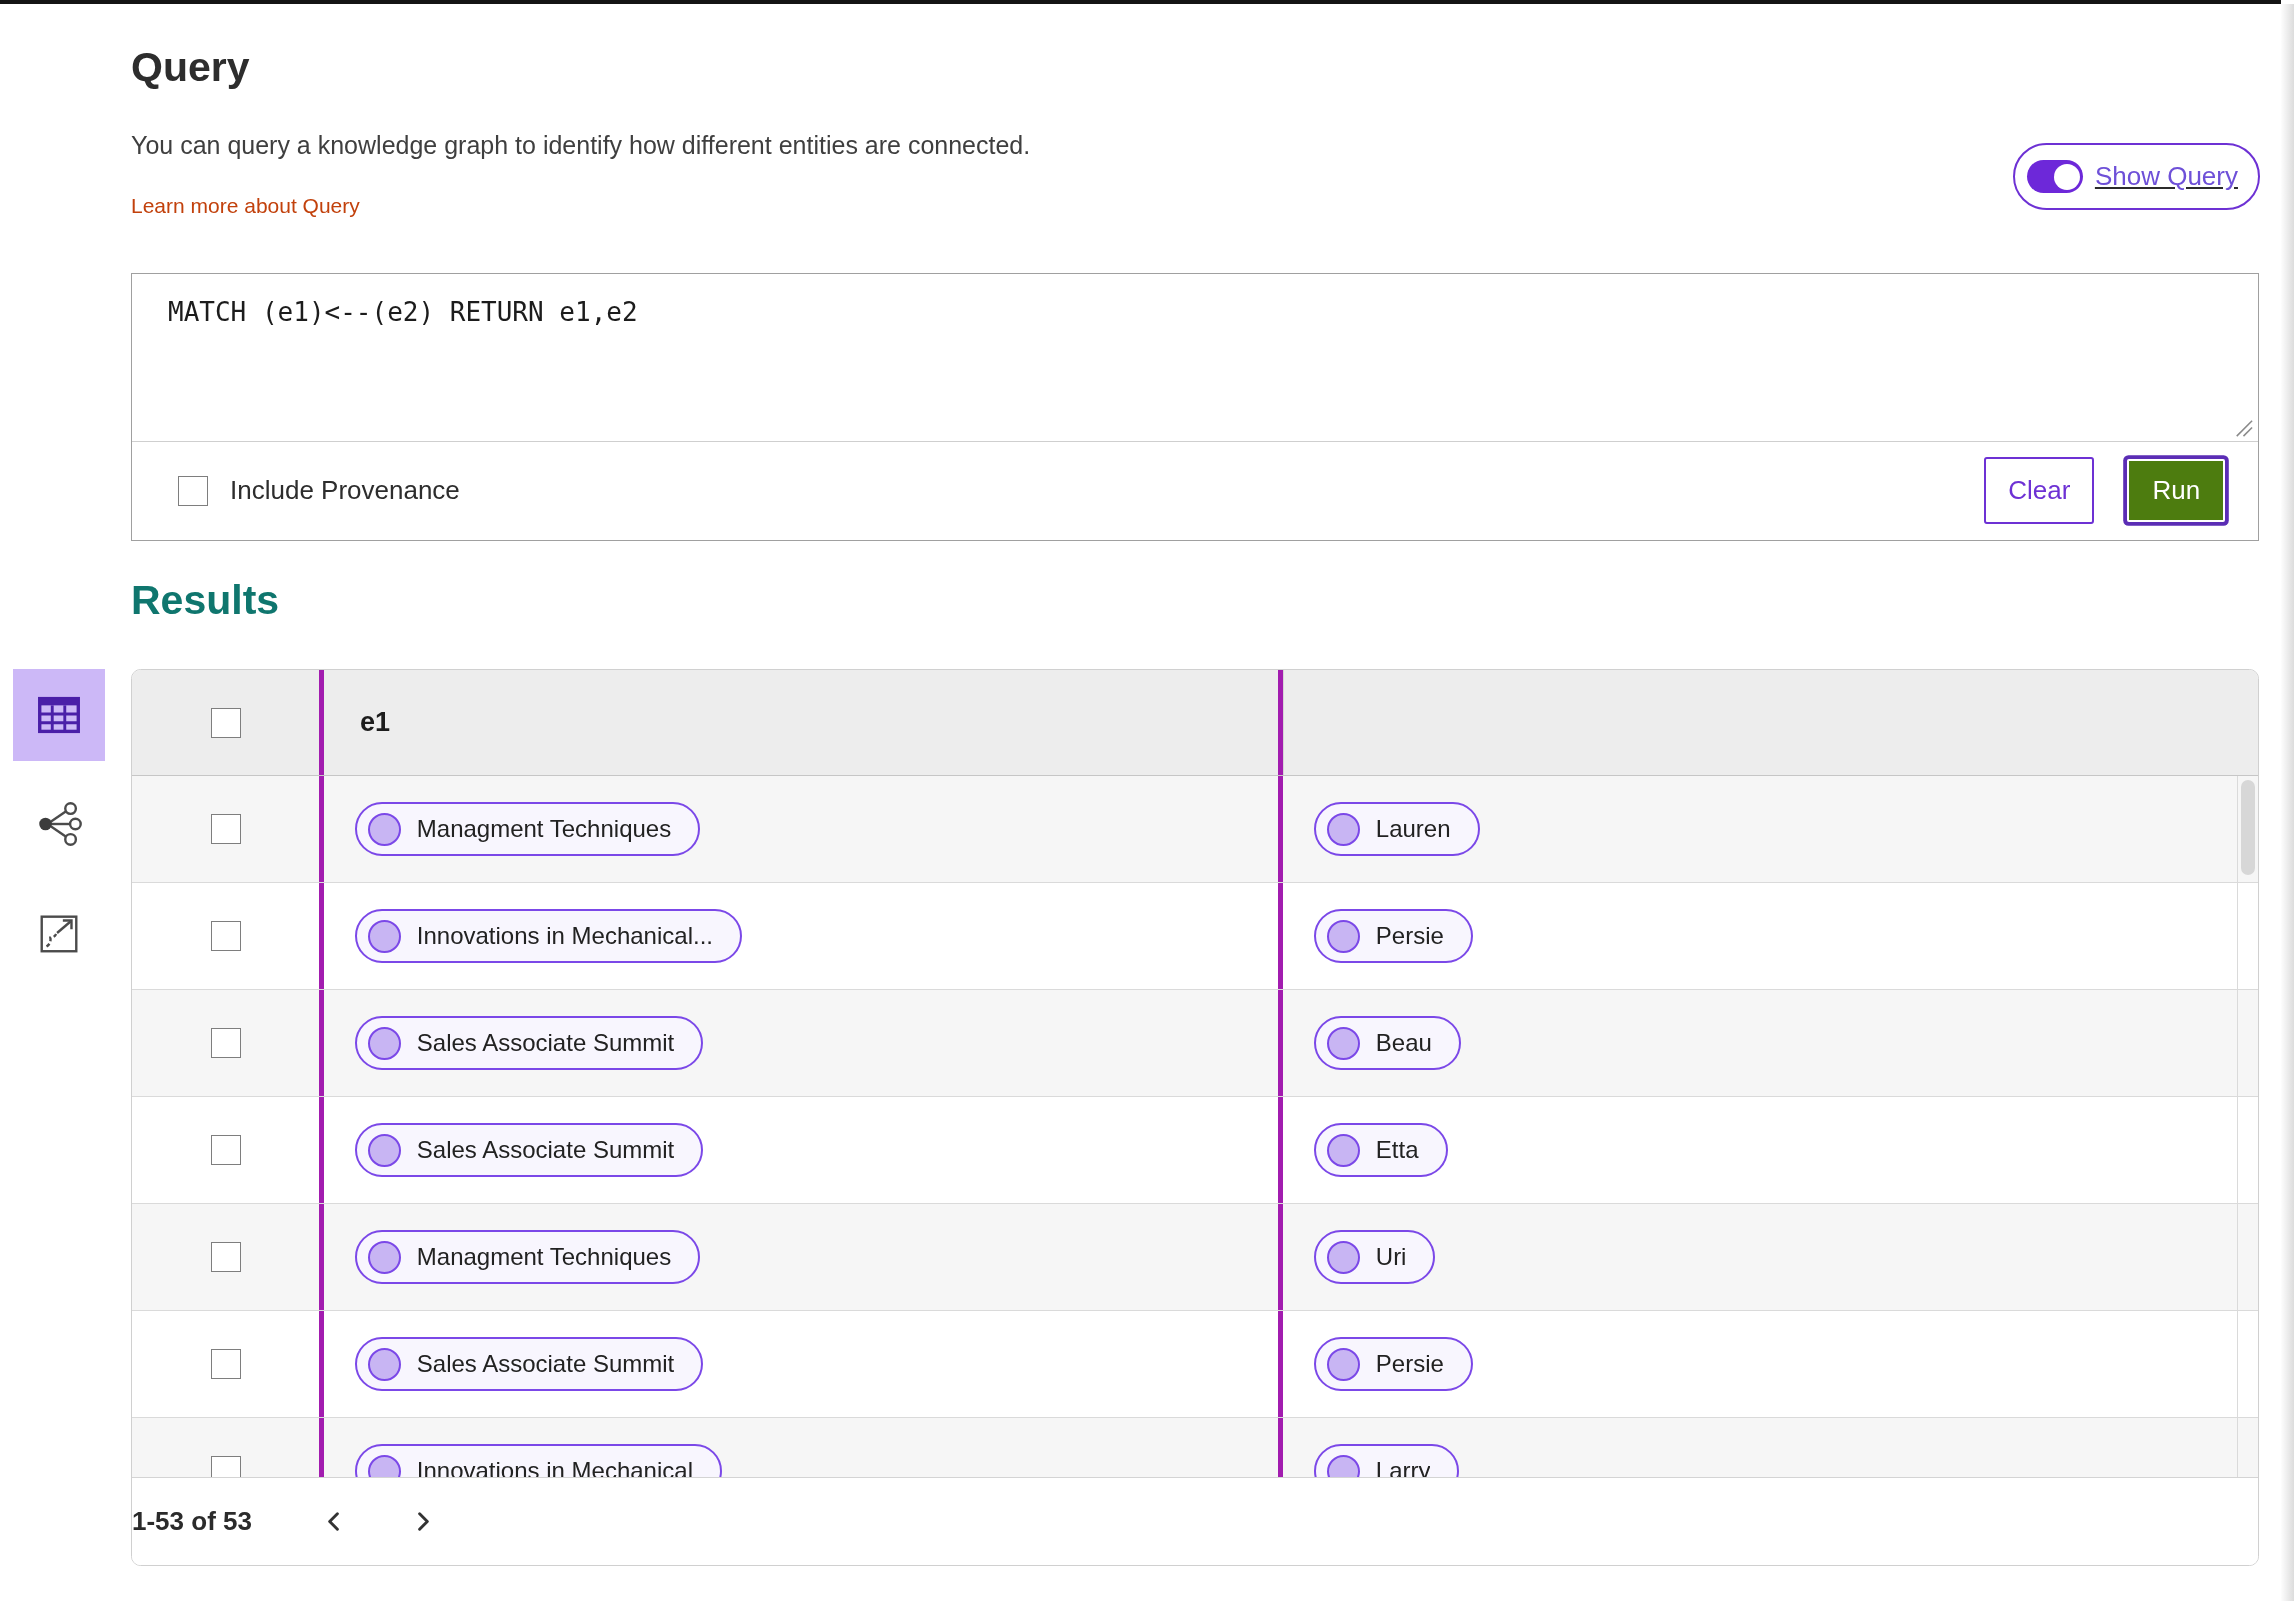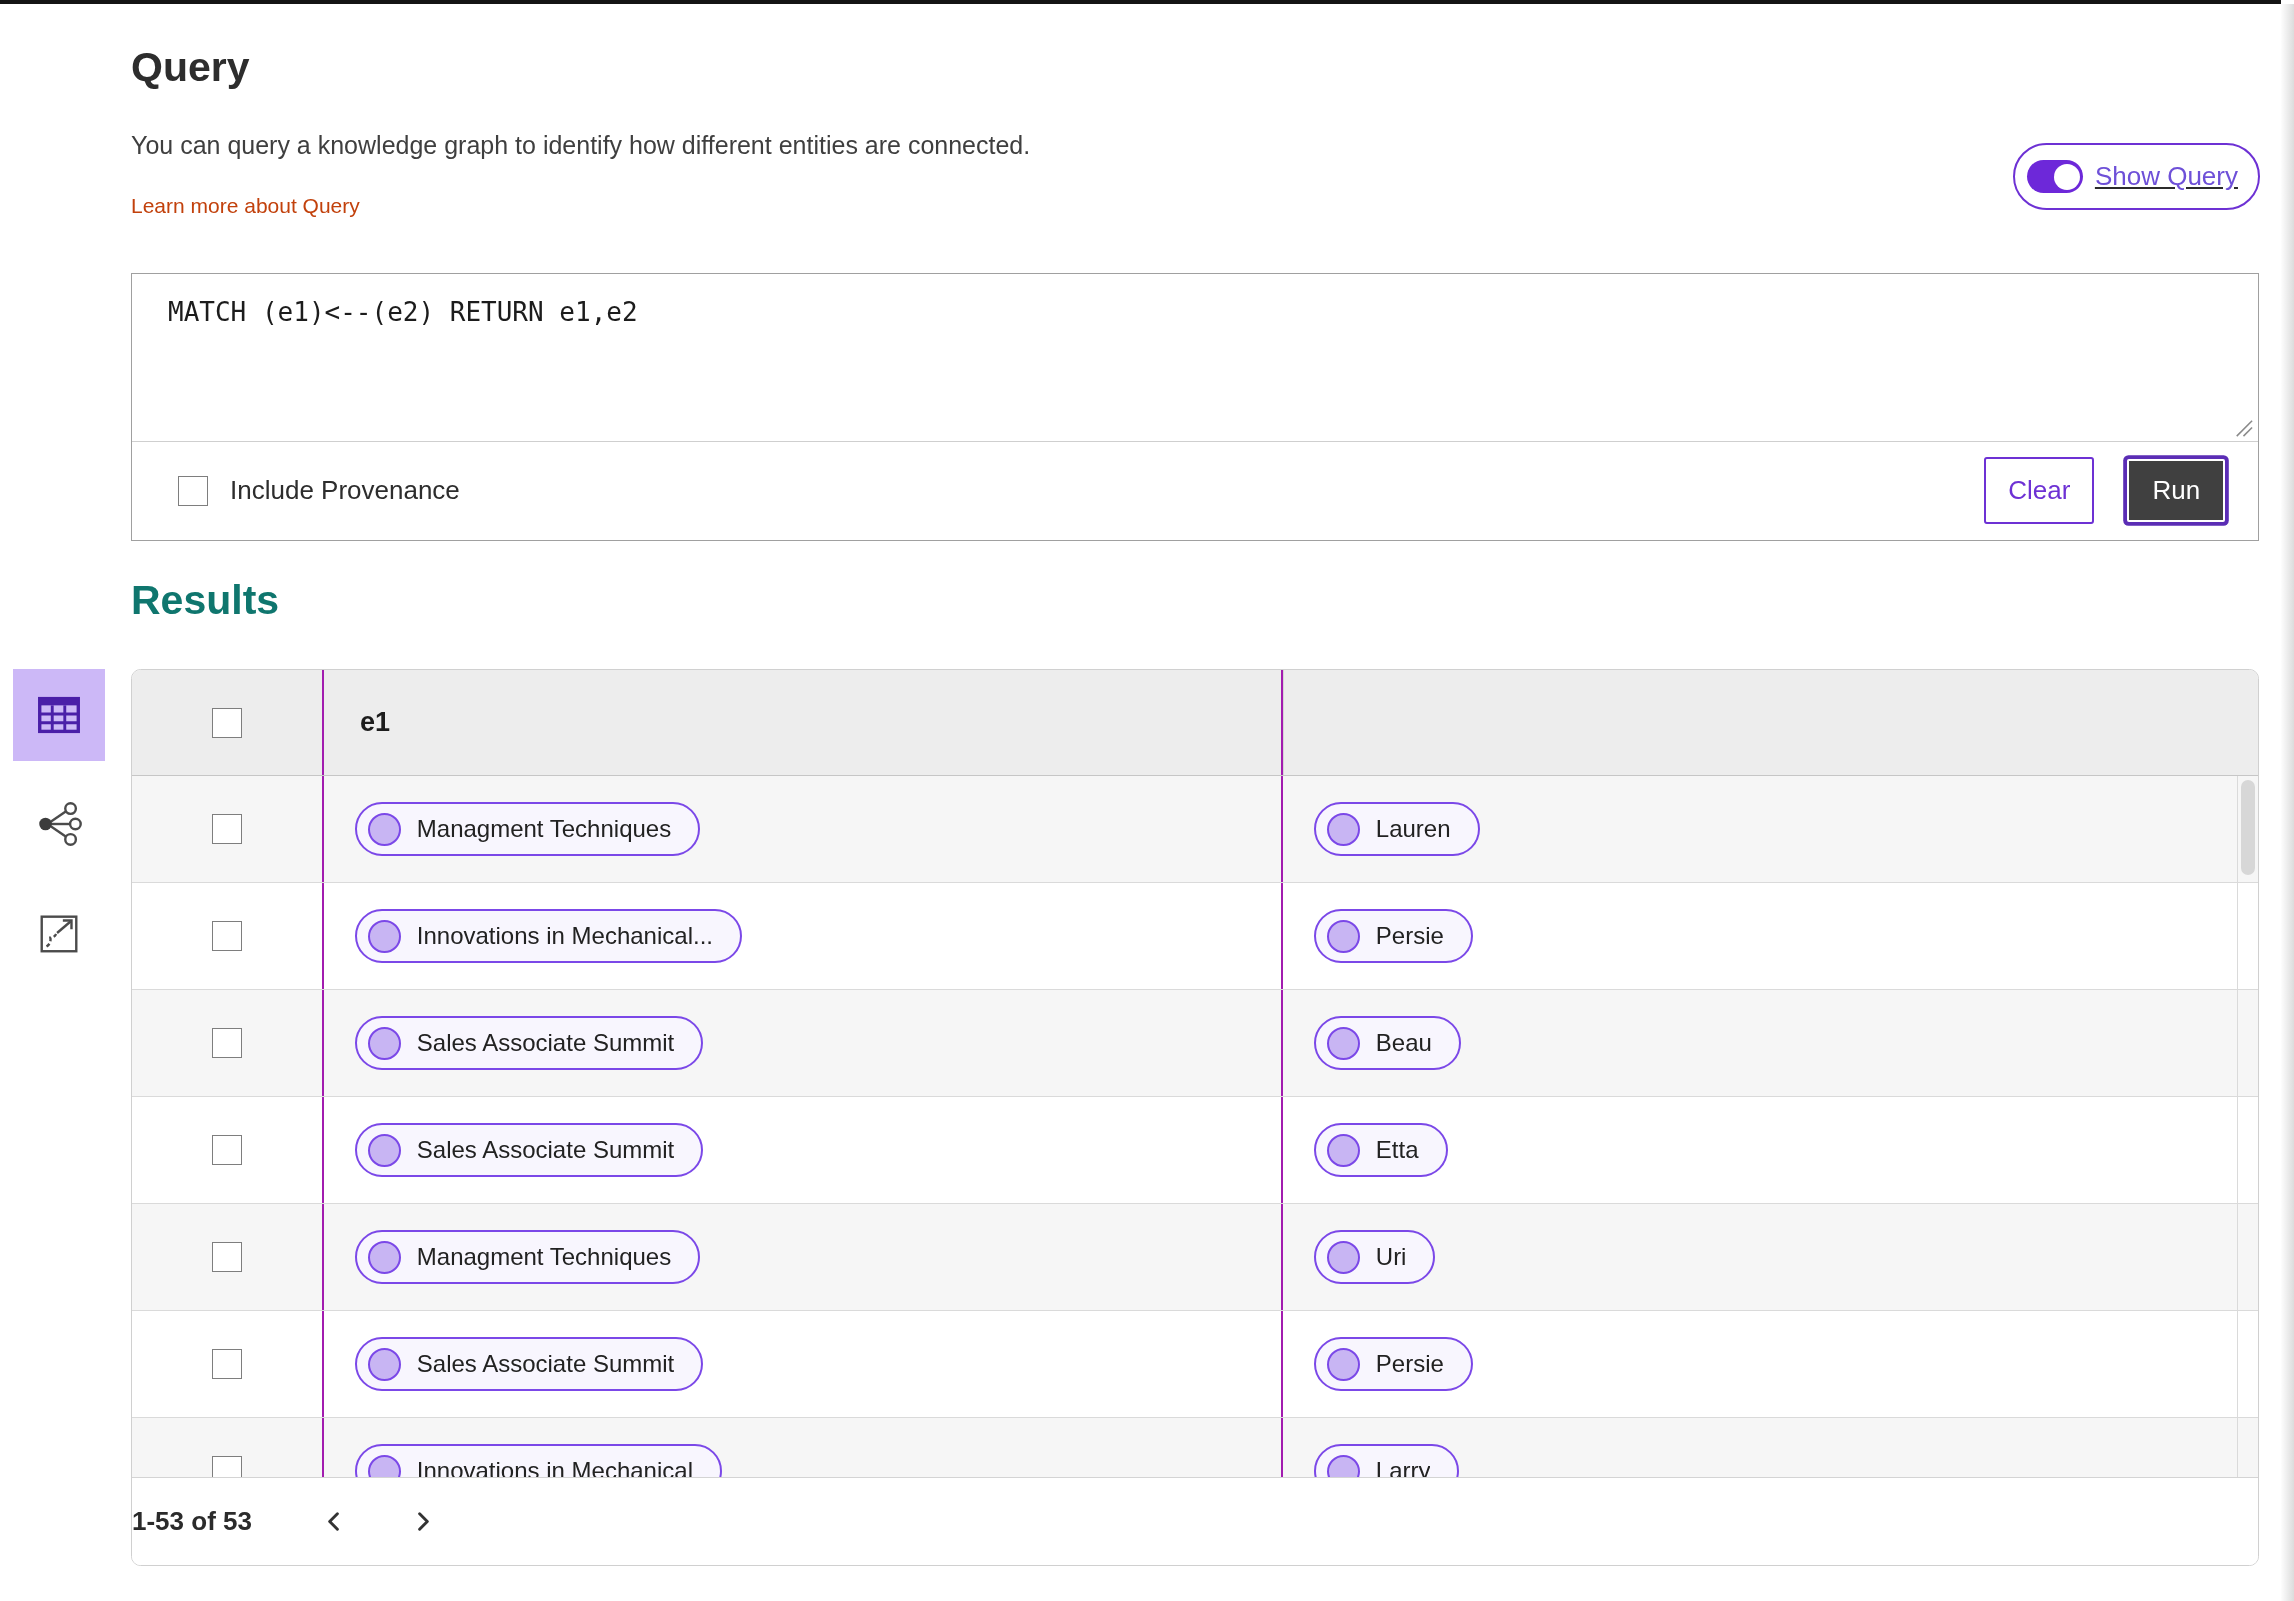--- a/index.html
+++ b/index.html
@@ -29,38 +29,38 @@
   .query-editor { position:relative; width:100%; height:168px; border-bottom:1px solid #cfcfcf; }
   .query-text { position:absolute; left:36px; top:23px; font-family:"DejaVu Sans Mono","Liberation Mono",monospace;
       font-size:26px; color:#1c1c1c; white-space:pre; }
   .resize-grip { position:absolute; right:3.8px; bottom:2.9px; width:23px; height:23px; }
   .qp-footer { height:97px; display:flex; align-items:center; padding:0 27px 0 46px; }
   .checkbox { width:30px; height:30px; border:1.9px solid #7e7e7e; background:#fff; flex:none; cursor:pointer; }
   .prov-label { margin-left:22px; font-size:26px; color:#2d2d2d; }
   .qp-spacer { flex:1; }
   .btn-clear { width:110px; height:67px; background:#fff; border:2.9px solid #6d31d4; border-radius:2.9px;
       color:#6d31d4; font-size:26px; font-family:inherit; cursor:pointer; margin-right:33px; }
-  .btn-run { width:98px; height:63px; background:#404040; border:2.9px solid #fff; border-radius:1.9px;
+  .btn-run { width:98px; height:63px; background:#4d7c0f; border:2.9px solid #fff; border-radius:1.9px;
       box-shadow:0 0 0 3.8px #5b2db5; color:#fff; font-size:26px; font-family:inherit; cursor:pointer; margin-right:5.7px; }
 
   
   .results-title { position:absolute; left:131px; top:577px; font-size:41px; font-weight:700; color:#0f766e; }
 
   .view-switch { position:absolute; left:13.4px; top:669px; width:92px; }
   .view-item { width:92px; height:92px; display:flex; align-items:center; justify-content:center; cursor:pointer; }
   .view-item.selected { background:#ccb8f7; }
   .view-item + .view-item { margin-top:17px; }
 
   .results-box { position:absolute; left:131px; top:669px; width:2128px; height:897px;
       border:1.9px solid #d0d0d0; border-radius:9.6px; background:#fff; overflow:hidden; }
   .tgrid { display:grid; grid-template-columns:192px 959px 954px 19px; align-items:center; }
   .thead { height:106px; background:#ededed; border-bottom:1px solid #c6c6c6; }
   .th-label { font-size:27px; font-weight:600; color:#1d1d1d; padding-left:36px; }
   .cell-check { display:flex; justify-content:center; }
-  .col-sep { border-right:2px solid #a21caf; height:100%; display:flex; align-items:center; }
+  .col-sep { border-right:5px solid #a21caf; height:100%; display:flex; align-items:center; }
   .rows-clip { height:701px; overflow:hidden; position:relative; }
   .trow { height:107px; border-bottom:1px solid #dadada; }
   .trow.odd { background:#f6f6f6; }
   .trow.even { background:#ffffff; }
   .scroll-cell { height:100%; border-left:1px solid #dadada; }
   .thead .scroll-cell { border-left:1px solid #d6d6d6; }
 
   .pill { display:inline-flex; align-items:center; height:54px; margin-left:31px;
       border:2.9px solid #7b48e8; border-radius:29px; background:#f8f6fe;
       padding:0 27px 0 10.5px; cursor:pointer; max-width:92%; }

